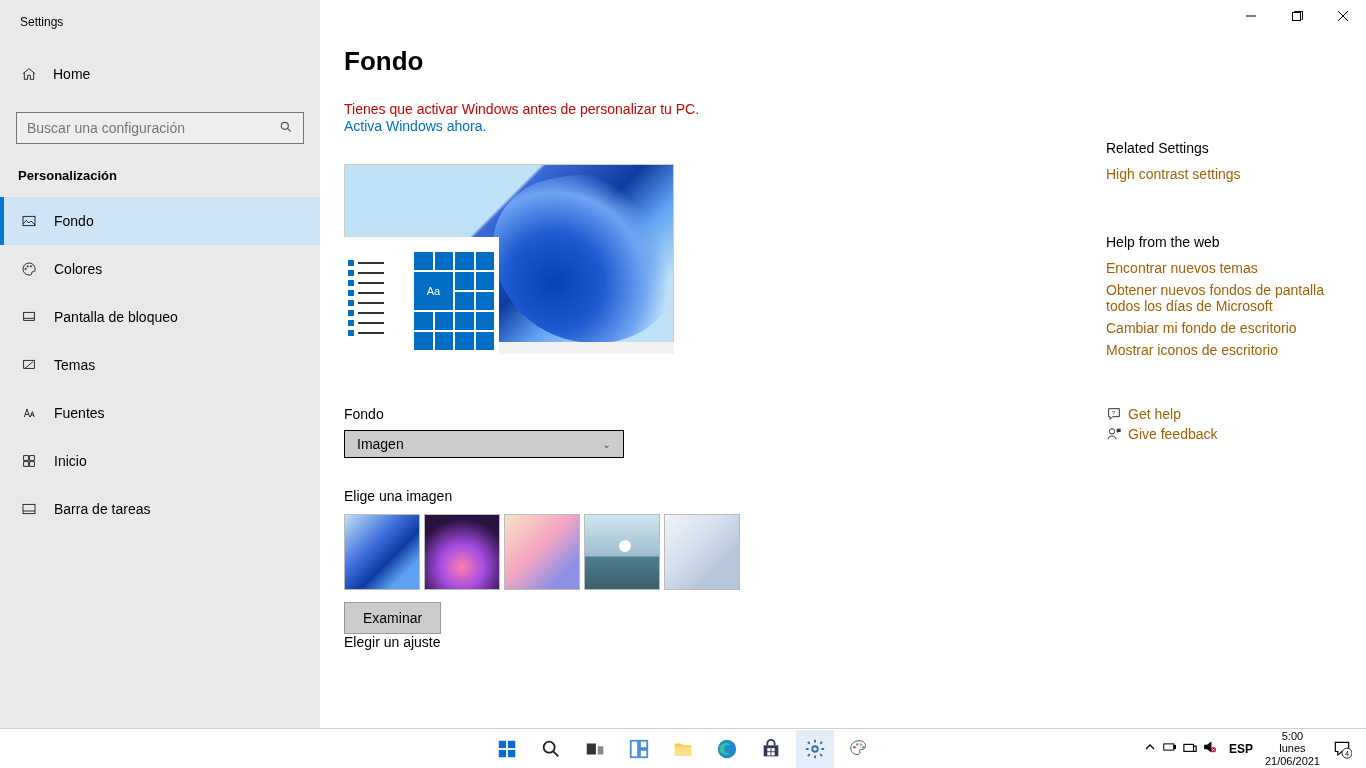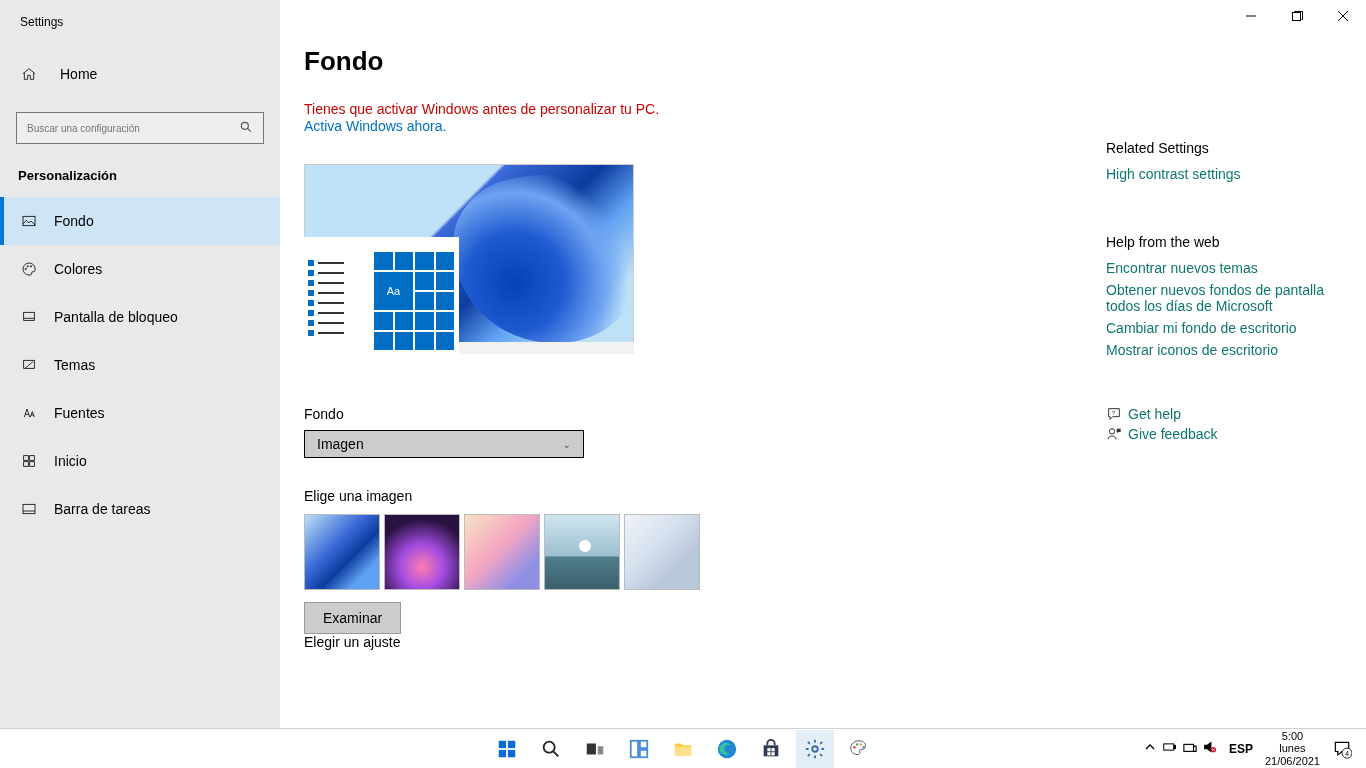--- a/index.html
+++ b/index.html
@@ -3,30 +3,30 @@
 <meta charset="utf-8">
 <style>
   * { margin: 0; padding: 0; box-sizing: border-box; font-family: "Segoe UI", sans-serif; }
   html, body { width: 1366px; height: 768px; overflow: hidden; }
   body { background: #ffffff; display: flex; flex-direction: column; }
 
   
   .settings-window { flex: 1 1 auto; display: flex; height: 728px; background: #ffffff; }
 
   
-  .sidebar { width: 280px; background: #e9e9e9; display: flex; flex-direction: column; }
+  .sidebar { width: 320px; background: #e9e9e9; display: flex; flex-direction: column; }
   .sidebar-header { display: flex; align-items: center; height: 44px; padding-left: 20px; }
   .sidebar-header .title { font-size: 12px; color: #000; }
   .window-controls { position: absolute; top: 0; right: 0; display: flex; }
   .window-controls .ctrl { width: 46px; height: 32px; display: flex; align-items: center; justify-content: center; font-size: 11px; color: #000;}
   .ctrl svg { width: 12px; height: 12px; stroke: #000; fill: none; stroke-width: 1;}
 
-  .home-item { display: flex; align-items: center; gap: 22px; padding: 0 0 0 20px; height: 44px; font-size: 14px; margin-top: 8px;}
+  .home-item { display: flex; align-items: center; gap: 15px; padding: 0 0 0 20px; height: 44px; font-size: 14px; margin-top: 8px;}
   .search-box { margin: 16px 16px 0 16px; height: 32px; border: 1px solid #777; background: #eeeeee; display: flex; align-items: center; padding: 0 10px; }
-  .search-box input { flex: 1; border: none; background: transparent; font-size: 10px; outline: none; color:#be185d; }
+  .search-box input { flex: 1; border: none; background: transparent; font-size: 14px; outline: none; color:#be185d; }
   .search-box .search-icon { color: #555; font-size:14px;}
   .category { font-size: 13px; font-weight: 600; padding: 24px 0 14px 18px; }
   .nav-items { display: flex; flex-direction: column; }
   .nav-item { display: flex; align-items: center; gap: 16px; height: 48px; padding-left: 20px; font-size: 14px; color: #000; cursor: pointer; }
   .nav-item.active { background: #cfe4f5; border-left: 4px solid #0078d4; padding-left: 16px; }
   .nav-icon { width: 18px; display:flex; justify-content:center; }
   .nav-icon svg { width:16px; height:16px; stroke:#000; fill:none; stroke-width:1.2; }
 
   
   .main { flex: 1; background: #fff; overflow: hidden; display: flex; }
@@ -62,21 +62,21 @@
   .t4 { background: linear-gradient(180deg,#cfe6ef 0%, #9dbecf 55%, #4f7e8e 57%, #3b5f6c 100%); position:relative;}
   .t4::after{content:''; position:absolute; left:46%; top:34%; width:12px;height:12px;border-radius:50%;background:#fff;}
   .t5 { background: linear-gradient(135deg,#f1f4f8 0%, #d5e0ee 40%, #b9c7db 70%);}
 
   .browse-btn { margin-top: 12px; height: 32px; padding: 0 18px; border: 1px solid #999; background: #cccccc; font-size:14px; cursor:pointer;text-align:right;}
   .fit-label { font-size:14px; }
 
   
   .side-panel { width: 260px; padding: 140px 20px 0 0; font-size:14px;}
   .side-head { font-size:14px; font-weight:400; color:#000; margin-bottom:10px;}
-  .link { color:#0f766e; margin:6px 0; display:block; cursor:pointer;}
+  .link { color:#a16207; margin:6px 0; display:block; cursor:pointer;}
   .help-head{ margin-top:52px;}
   .help-actions{margin-top:48px;}
   .help-row { display:flex; align-items:center; gap:6px; margin:4px 0;}
   .help-row .hicon { width:16px; display:flex;}
   .help-row .hicon svg{width:16px;height:16px; fill:#333;}
 
   
   .taskbar { height: 40px; background: #ffffff; border-top: 1px solid #d0d0d0; display: flex; align-items: center; position: relative;}
   .tb-center { position:absolute; left:50%; transform:translateX(-50%); display:flex; gap:6px; align-items:center;}
   .tb-btn { width:38px; height:38px; display:flex; align-items:center; justify-content:center; cursor:pointer;}

